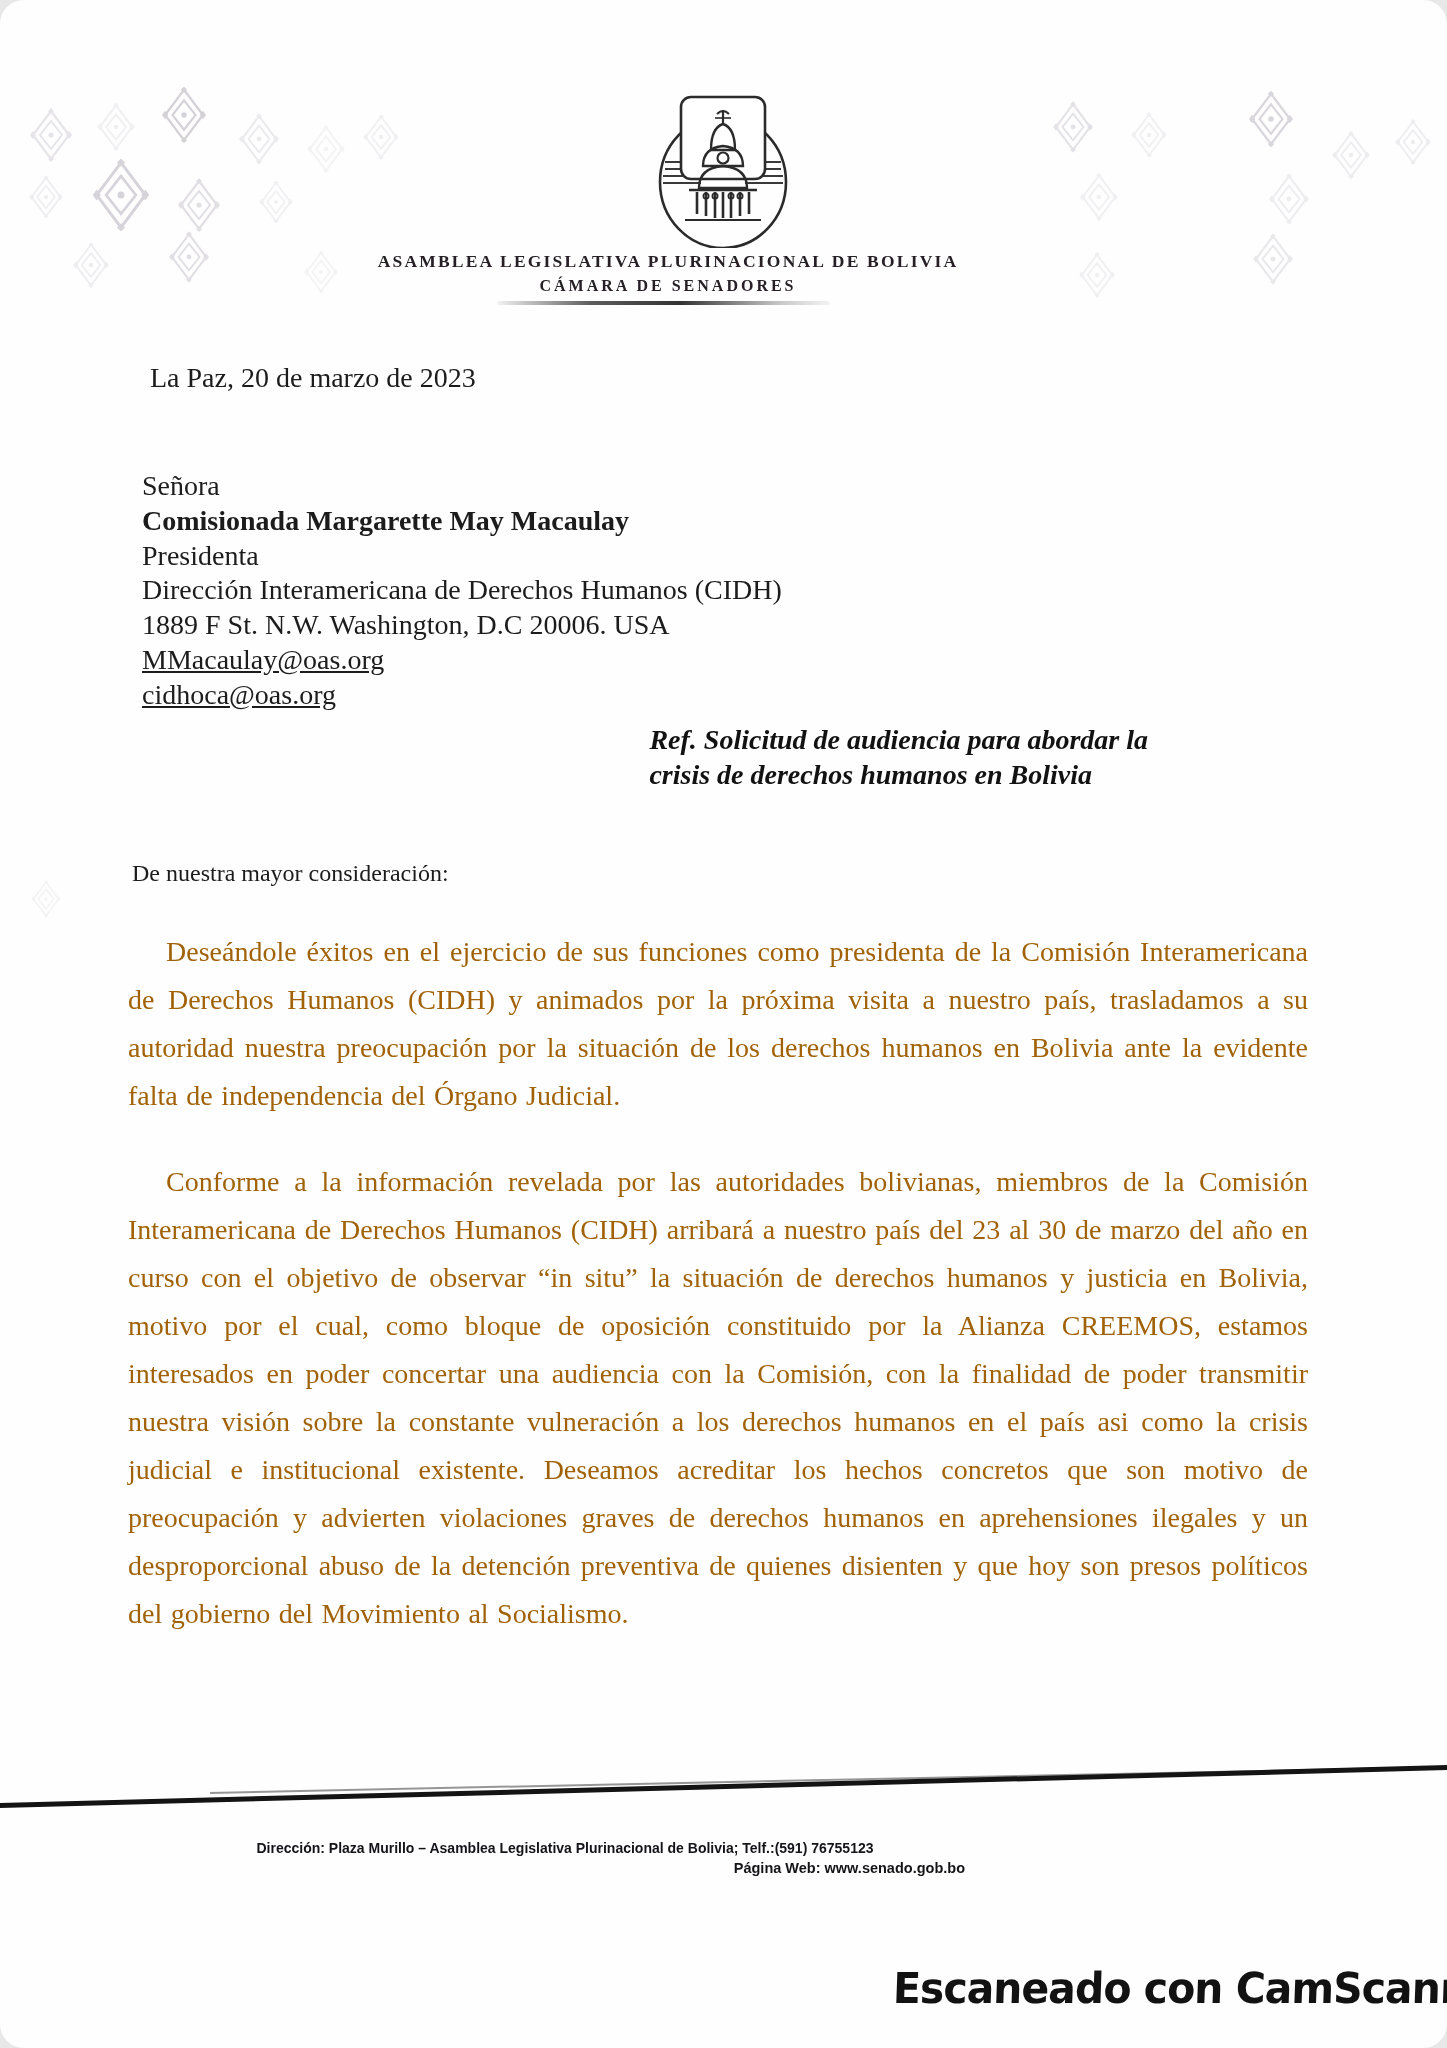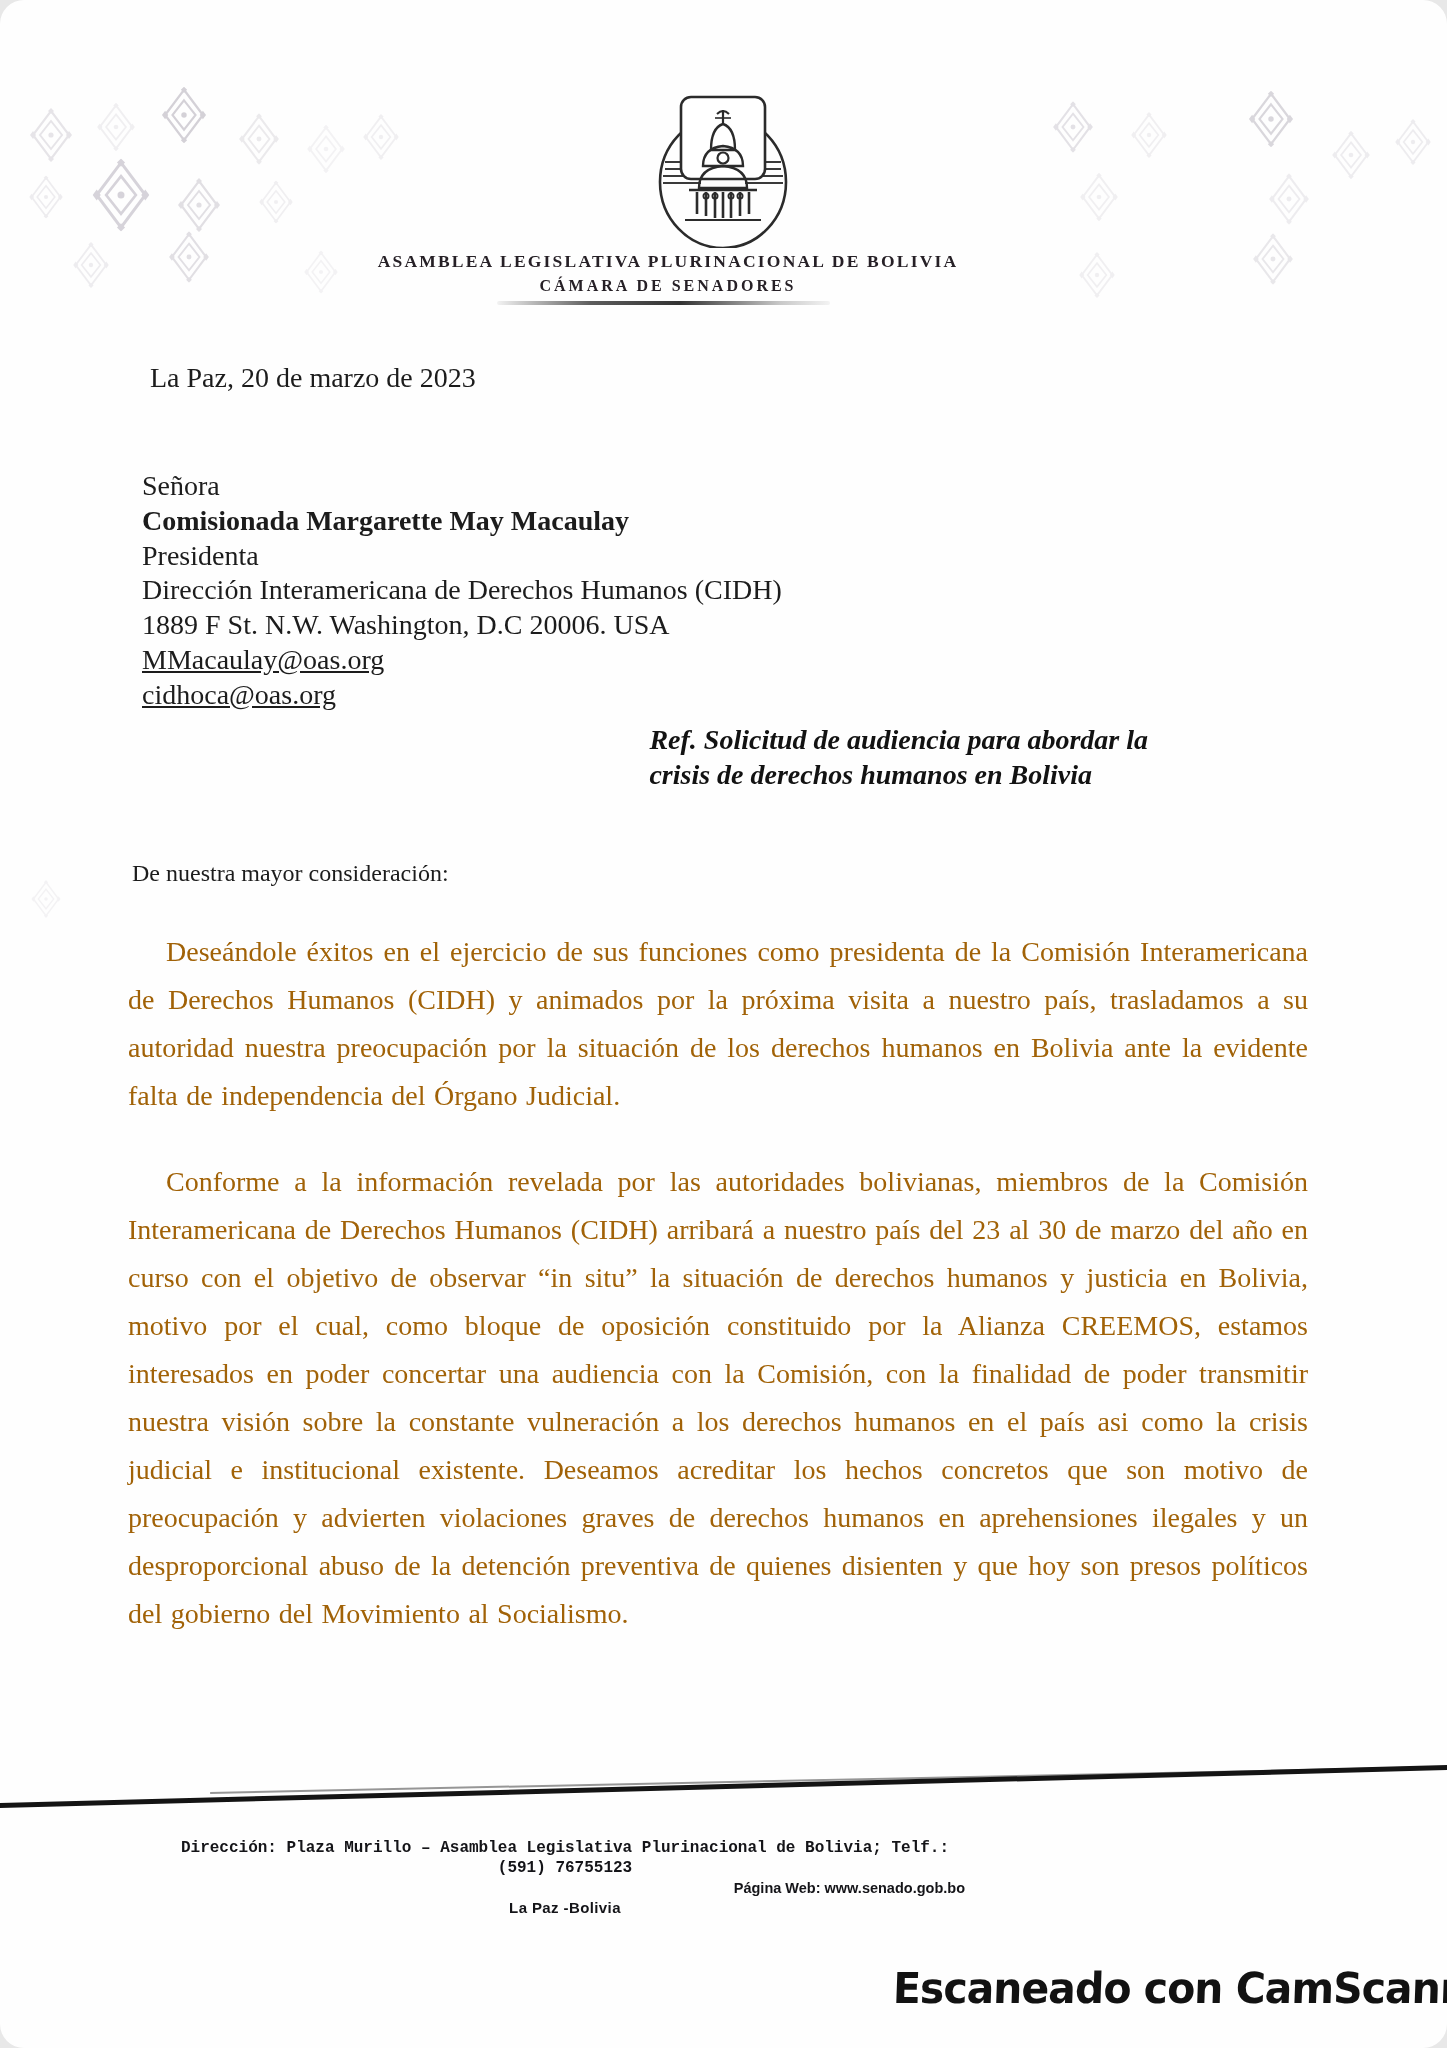--- a/index.html
+++ b/index.html
@@ -54,21 +54,21 @@
   }
   .divider-echo{
     position:absolute;left:210px;top:1779px;width:1230px;height:2px;
     background:rgba(25,25,25,0.45);transform:rotate(-1.2deg);
   }
   .footer{
     position:absolute;left:165px;top:1838px;width:800px;
     text-align:center;font-family:"Liberation Sans", sans-serif;
     font-weight:bold;color:#141418;
   }
-  .footer-line1{font-size:16px;line-height:20px;font-family:Liberation Mono, monospace;}
+  .footer-line1{font-size:14px;line-height:20px;}
   .footer-line2{font-size:14.5px;line-height:20px;text-align:right;}
   .footer-line3{font-size:15px;line-height:20px;letter-spacing:0.4px;}
   .camscanner{
     position:absolute;left:893px;top:1964px;width:470px;
     font-family:"DejaVu Sans", sans-serif;font-weight:700;
     font-size:41px;color:#121212;letter-spacing:-1px;
     transform:skewX(-2deg) scaleY(1.04);
     white-space:nowrap;
   }
 </style>
@@ -338,18 +338,17 @@
   <div class="body-paras">
     <p>Deseándole éxitos en el ejercicio de sus funciones como presidenta de la Comisión Interamericana de Derechos Humanos (CIDH) y animados por la próxima visita a nuestro país, trasladamos a su autoridad nuestra preocupación por la situación de los derechos humanos en Bolivia ante la evidente falta de independencia del Órgano Judicial.</p>
     <p>Conforme a la información revelada por las autoridades bolivianas, miembros de la Comisión Interamericana de Derechos Humanos (CIDH) arribará a nuestro país del 23 al 30 de marzo del año en curso con el objetivo de observar “in situ” la situación de derechos humanos y justicia en Bolivia, motivo por el cual, como bloque de oposición constituido por la Alianza CREEMOS, estamos interesados en poder concertar una audiencia con la Comisión, con la finalidad de poder transmitir nuestra visión sobre la constante vulneración a los derechos humanos en el país asi como la crisis judicial e institucional existente. Deseamos acreditar los hechos concretos que son motivo de preocupación y advierten violaciones graves de derechos humanos en aprehensiones ilegales y un desproporcional abuso de la detención preventiva de quienes disienten y que hoy son presos políticos del gobierno del Movimiento al Socialismo.</p>
   </div>
 
   <div class="divider-echo"></div>
   <div class="divider"></div>
   <div class="footer">
     <div class="footer-line1">Dirección: Plaza Murillo – Asamblea Legislativa Plurinacional de Bolivia; Telf.:(591) 76755123</div>
     <div class="footer-line2">Página Web: www.senado.gob.bo</div>
-    <div class="footer-line3">La Paz -Bolivia</div>
   </div>
 
   <div class="camscanner">Escaneado con CamScanner</div>
 
 </div>
 
 </body></html>

